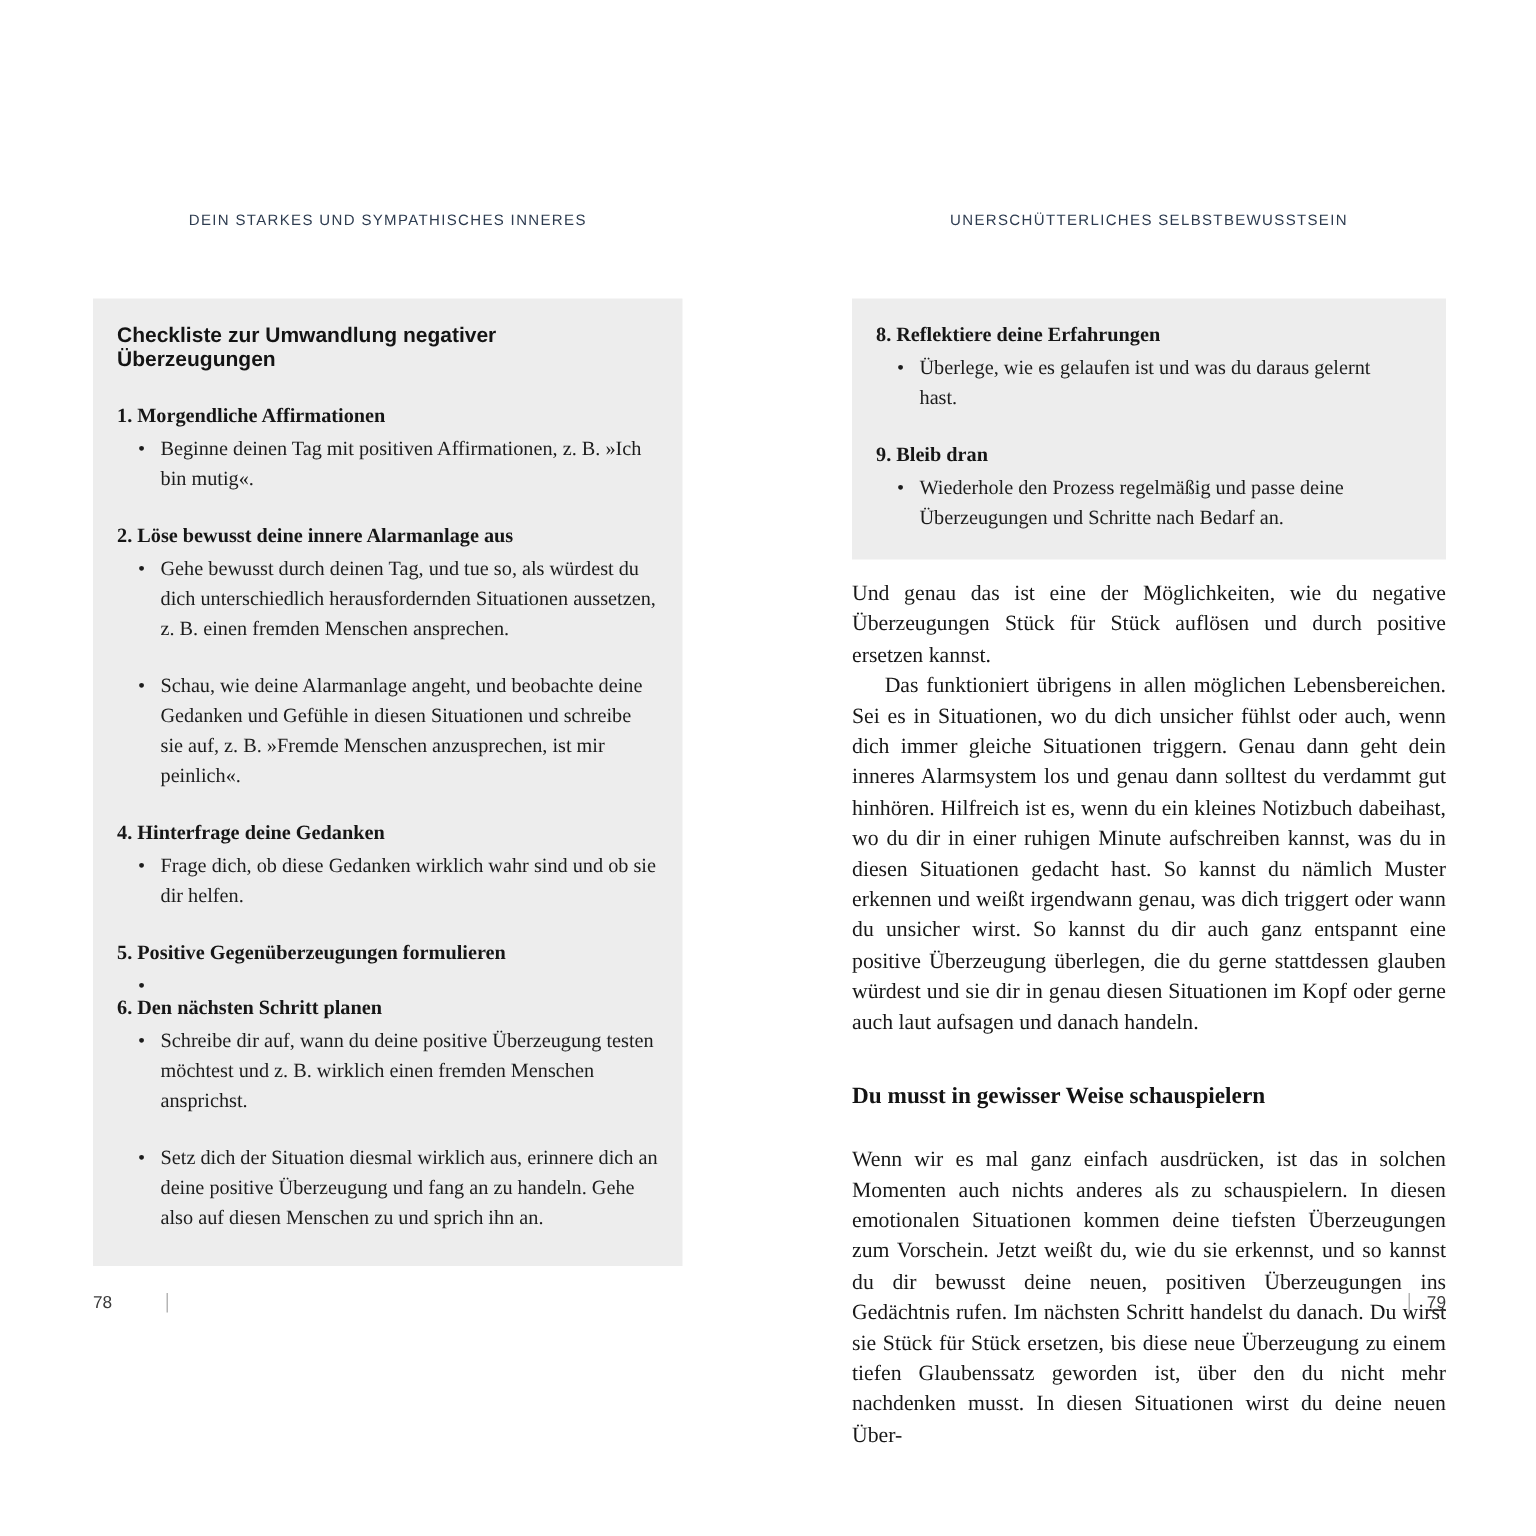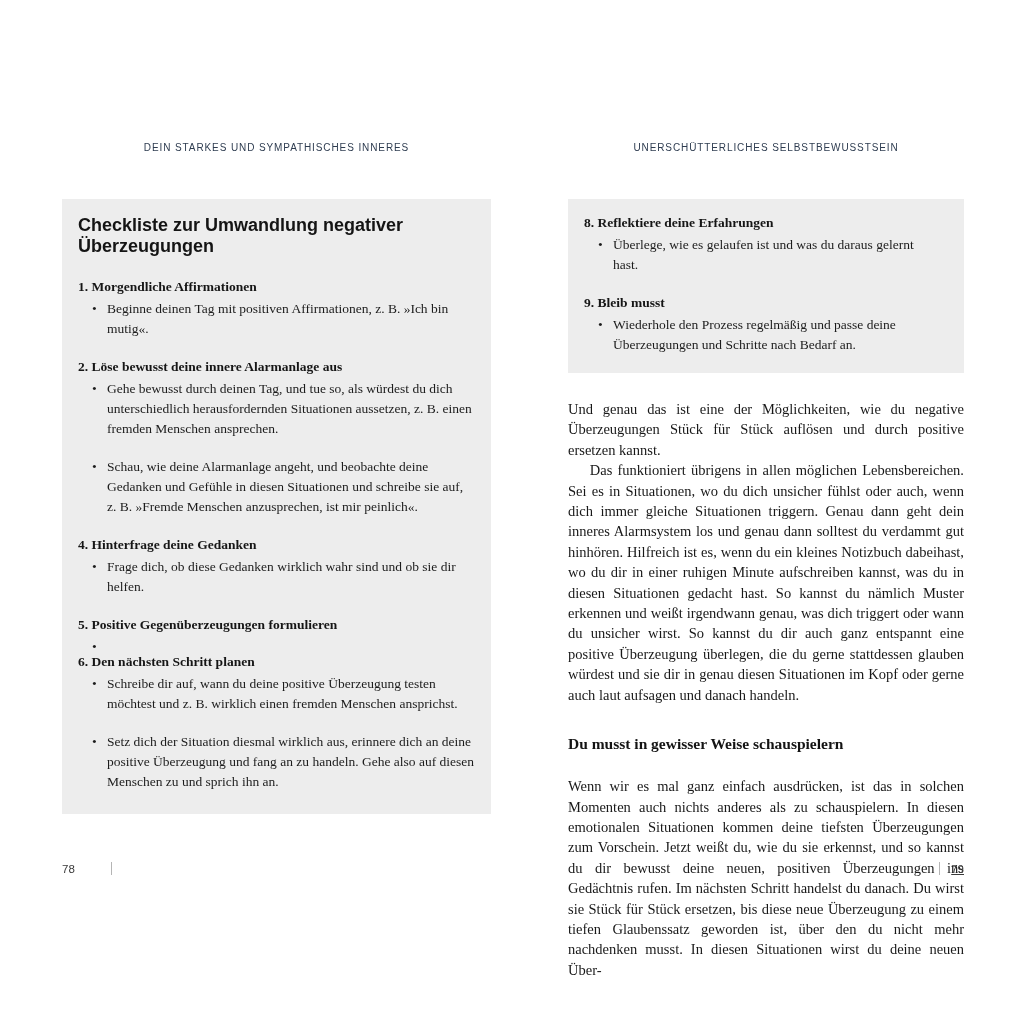--- a/index.html
+++ b/index.html
@@ -3,54 +3,54 @@
 <meta charset="utf-8">
 <style>
   * { margin:0; padding:0; box-sizing:border-box; }
   html, body { width:1024px; height:1024px; background:#ffffff; }
   .page {
     position:relative; width:1024px; height:1024px;
     background:#ffffff; overflow:hidden;
     font-family:"Liberation Serif", serif; color:#1c1c1c;
   }
   .col { position:absolute; top:0; }
-  .col-left  { left:62px;  width:429px; }
+  .col-left  { left:62px;  width:393px; }
   .col-right { left:568px; width:396px; }
 
   .running-head {
     margin-top:142px; text-align:center;
     font-family:"Liberation Sans", sans-serif;
     font-size:10px; font-weight:400; letter-spacing:0.9px;
     color:#2e3c50; white-space:nowrap;
   }
 
   .graybox {
     background:#ededed; margin-top:46px;
     padding:16px 16px 22px 16px;
   }
   .graybox-right { padding:14px 32px 18px 16px; }
 
   .box-title {
     font-family:"Liberation Sans", sans-serif;
-    font-weight:bold; font-size:18px; color:#141414;
+    font-weight:bold; font-size:14px; color:#141414;
     margin-bottom:20px;
   }
 
   .check-item { margin-top:18px; }
   .check-items > .check-item:first-child { margin-top:0; }
   .check-heading { font-weight:bold; font-size:13.5px; line-height:19px; color:#161616; }
   .check-bullets { list-style:none; margin-top:3px; }
   .check-bullets li {
     position:relative; padding-left:15px; margin-left:14px;
     font-size:13.5px; line-height:20px; color:#1c1c1c;
   }
   .check-bullets li .dot { position:absolute; left:0; top:0; }
 
   .body-text {
-    margin-top:26px;
+    margin-top:13px;
     font-size:14.5px; line-height:20.4px;
     text-align:justify; color:#181818;
   }
   .body-text p + p { text-indent:1.5em; }
 
   .section-heading {
     margin-top:30px; text-align:left;
     font-size:15.5px; font-weight:bold; color:#141414;
   }
   .body-text-2 { margin-top:23px; }
@@ -125,21 +125,21 @@
 
     <div class="graybox graybox-right">
       <div class="check-items" id="checklist-right">
           <div class="check-item">
             <div class="check-heading"><span>8. </span><span>Reflektiere deine Erfahrungen</span></div>
             <ul class="check-bullets">
               <li><span class="dot">•</span><span>Überlege, wie es gelaufen ist und was du daraus gelernt hast.</span></li>
             </ul>
           </div>
           <div class="check-item">
-            <div class="check-heading"><span>9. </span><span>Bleib musst</span></div>
+            <div class="check-heading"><span>9. </span><span>Bleib dran</span></div>
             <ul class="check-bullets">
               <li><span class="dot">•</span><span>Wiederhole den Prozess regelmäßig und passe deine Überzeugungen und Schritte nach Bedarf an.</span></li>
             </ul>
           </div>
         </div>
     </div>
 
     <div class="body-text" id="body-text-1">
         <p>Und genau das ist eine der Möglichkeiten, wie du negative Überzeugungen Stück für Stück auflösen und durch positive ersetzen kannst.</p>
         <p>Das funktioniert übrigens in allen möglichen Lebensbereichen. Sei es in Situationen, wo du dich unsicher fühlst oder auch, wenn dich immer gleiche Situationen triggern. Genau dann geht dein inneres Alarmsystem los und genau dann solltest du verdammt gut hinhören. Hilfreich ist es, wenn du ein kleines Notizbuch dabeihast, wo du dir in einer ruhigen Minute aufschreiben kannst, was du in diesen Situationen gedacht hast. So kannst du nämlich Muster erkennen und weißt irgendwann genau, was dich triggert oder wann du unsicher wirst. So kannst du dir auch ganz entspannt eine positive Überzeugung überlegen, die du gerne stattdessen glauben würdest und sie dir in genau diesen Situationen im Kopf oder gerne auch laut aufsagen und danach handeln.</p>

